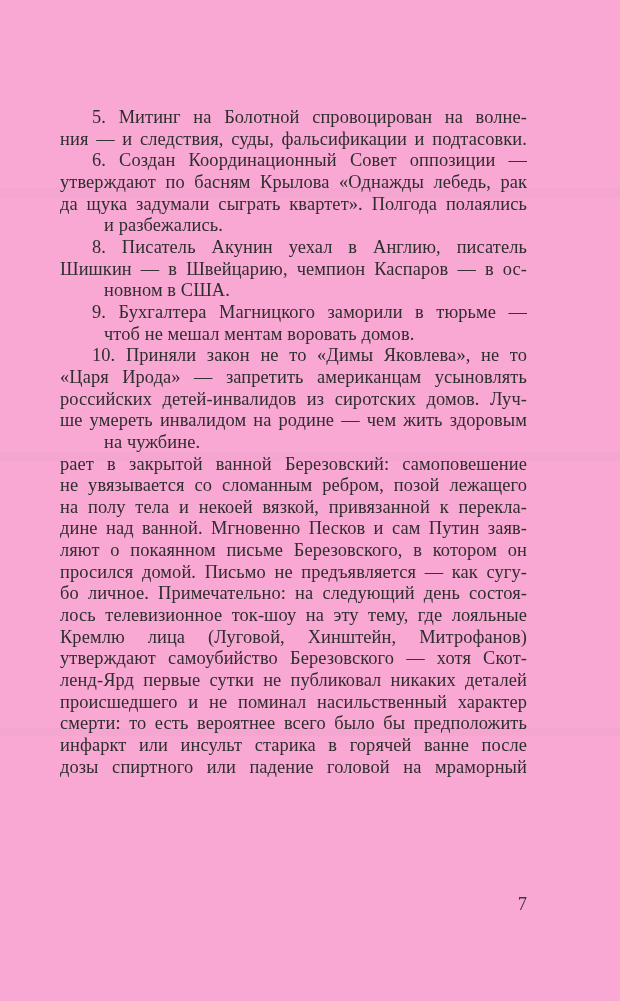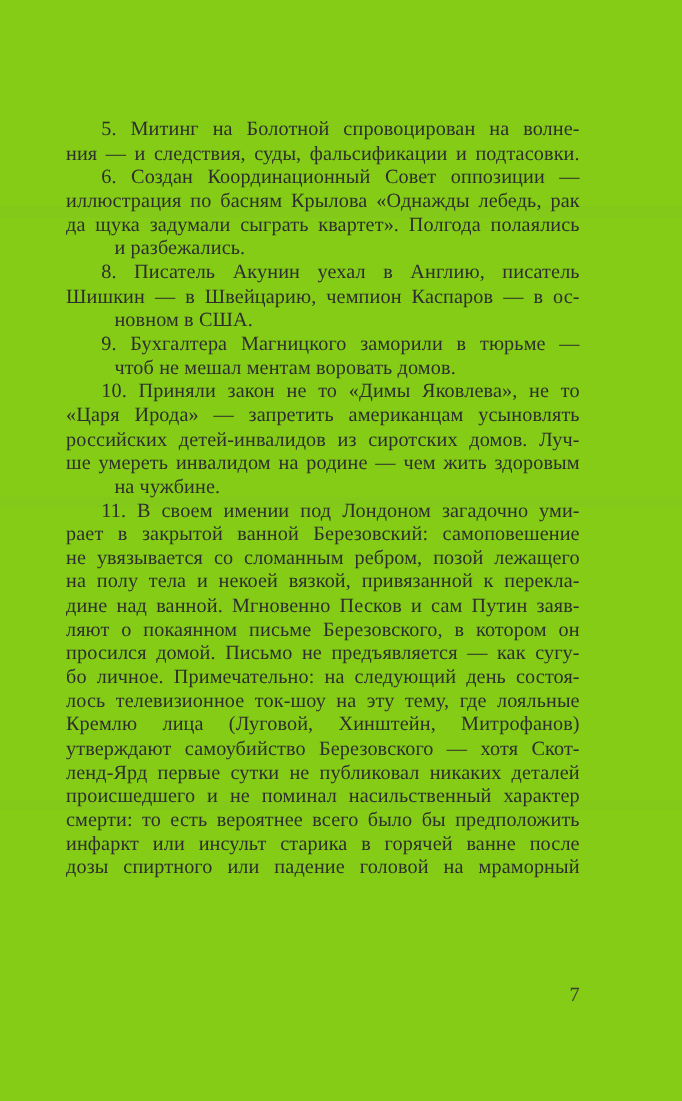--- a/index.html
+++ b/index.html
@@ -4,21 +4,21 @@
 <style>
   html, body {
     margin: 0;
     padding: 0;
     background: #ffffff;
   }
   .page {
     position: relative;
     width: 620px;
     height: 1001px;
-    background: #84cc16;
+    background: #f9a8d4;
     overflow: hidden;
     font-family: "Liberation Serif", "DejaVu Serif", serif;
     color: #2e2e2e;
   }
   
   .scan-streak {
     position: absolute;
     left: 0;
     width: 100%;
     background: rgba(120,120,120,0.04);
@@ -70,21 +70,21 @@
 
   <div class="text-block">
 
     <div class="para">
       <div class="line first">5. Митинг на Болотной спровоцирован на волне-</div>
       <div class="line">ния — и следствия, суды, фальсификации и подтасовки.</div>
     </div>
 
     <div class="para">
       <div class="line first">6. Создан Координационный Совет оппозиции —</div>
-      <div class="line">иллюстрация по басням Крылова «Однажды лебедь, рак</div>
+      <div class="line">утверждают по басням Крылова «Однажды лебедь, рак</div>
       <div class="line">да щука задумали сыграть квартет». Полгода полаялись</div>
       <div class="line plast">и разбежались.</div>
     </div>
 
 
     <div class="para">
       <div class="line first">8. Писатель Акунин уехал в Англию, писатель</div>
       <div class="line">Шишкин — в Швейцарию, чемпион Каспаров — в ос-</div>
       <div class="line plast">новном в США.</div>
     </div>
@@ -96,21 +96,20 @@
 
     <div class="para">
       <div class="line first">10. Приняли закон не то «Димы Яковлева», не то</div>
       <div class="line">«Царя Ирода» — запретить американцам усыновлять</div>
       <div class="line">российских детей-инвалидов из сиротских домов. Луч-</div>
       <div class="line">ше умереть инвалидом на родине — чем жить здоровым</div>
       <div class="line plast">на чужбине.</div>
     </div>
 
     <div class="para">
-      <div class="line first">11. В своем имении под Лондоном загадочно уми-</div>
       <div class="line">рает в закрытой ванной Березовский: самоповешение</div>
       <div class="line">не увязывается со сломанным ребром, позой лежащего</div>
       <div class="line">на полу тела и некоей вязкой, привязанной к перекла-</div>
       <div class="line">дине над ванной. Мгновенно Песков и сам Путин заяв-</div>
       <div class="line">ляют о покаянном письме Березовского, в котором он</div>
       <div class="line">просился домой. Письмо не предъявляется — как сугу-</div>
       <div class="line">бо личное. Примечательно: на следующий день состоя-</div>
       <div class="line">лось телевизионное ток-шоу на эту тему, где лояльные</div>
       <div class="line">Кремлю лица (Луговой, Хинштейн, Митрофанов)</div>
       <div class="line">утверждают самоубийство Березовского — хотя Скот-</div>

